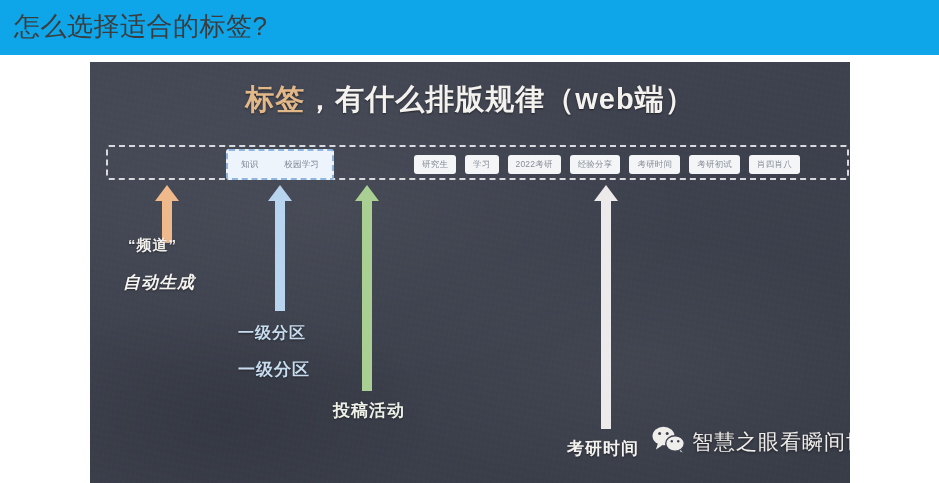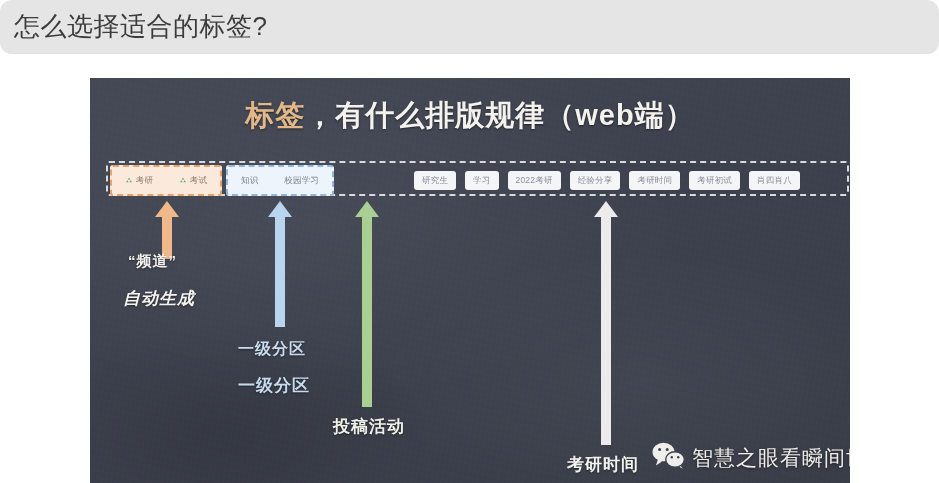--- a/index.html
+++ b/index.html
@@ -13,44 +13,42 @@
     font-family: "Liberation Sans", "DejaVu Sans", sans-serif;
     overflow: hidden;
     position: relative;
   }
 
   
   #header-bar {
     position: absolute;
     left: 0; top: 0;
     width: 939px;
-    height: 54px;
-    background: #e5e5e5;
+    height: 68px;
+    background: #0ea5e9;
     border-bottom: 1px solid #e2e2e2;
     box-sizing: border-box;
-    border-radius: 12px;
   }
   #page-title {
     position: absolute;
     left: 14px;
     top: 9px;
     font-size: 26px;
     color: #3c3c3c;
     letter-spacing: 0.5px;
     white-space: nowrap;
   }
 
   
   #slide-area {
     position: absolute;
     left: 0; top: 55px;
     width: 939px;
     height: 376px;
     background: #ffffff;
-    margin-top: 16px;
   }
   #blackboard {
     position: absolute;
     left: 90px;
     top: 7px;
     width: 760px;
     height: 421px;
     background:
       radial-gradient(ellipse 70% 60% at 30% 35%, rgba(255,255,255,0.045), rgba(255,255,255,0) 70%),
       radial-gradient(ellipse 50% 45% at 72% 72%, rgba(255,255,255,0.035), rgba(255,255,255,0) 70%),
@@ -225,42 +223,20 @@
 <div id="slide-area">
   <div id="blackboard">
     <div id="board-grain"></div>
 
     <div id="board-heading">
       <span class="accent">标签</span><span>，有什么排版规律（web端）</span>
     </div>
 
     <div id="tag-strip">
 
-      <div class="tag-group orange">
-        <span class="tag-chip on-orange">
-          <span class="leaf-icon">
-            <svg width="8" height="8" viewBox="0 0 8 8">
-                <polygon points="4,0.5 5.3,2.6 2.7,2.6" fill="#5aa86f"></polygon>
-                <polygon points="2.3,3.2 3.6,5.3 1,5.3" fill="#5aa86f"></polygon>
-                <polygon points="5.7,3.2 7,5.3 4.4,5.3" fill="#5aa86f"></polygon>
-              </svg>
-          </span>
-          <span>考研</span>
-        </span>
-        <span class="tag-chip on-orange">
-          <span class="leaf-icon">
-            <svg width="8" height="8" viewBox="0 0 8 8">
-                <polygon points="4,0.5 5.3,2.6 2.7,2.6" fill="#5aa86f"></polygon>
-                <polygon points="2.3,3.2 3.6,5.3 1,5.3" fill="#5aa86f"></polygon>
-                <polygon points="5.7,3.2 7,5.3 4.4,5.3" fill="#5aa86f"></polygon>
-              </svg>
-          </span>
-          <span>考试</span>
-        </span>
-      </div>
 
       <div class="tag-group blue">
         <span class="tag-chip on-blue">知识</span>
         <span class="tag-chip on-blue">校园学习</span>
       </div>
 
 
       <div class="tag-plain-wrap">
         <span class="tag-chip plain">研究生</span>
         <span class="tag-chip plain">学习</span>

